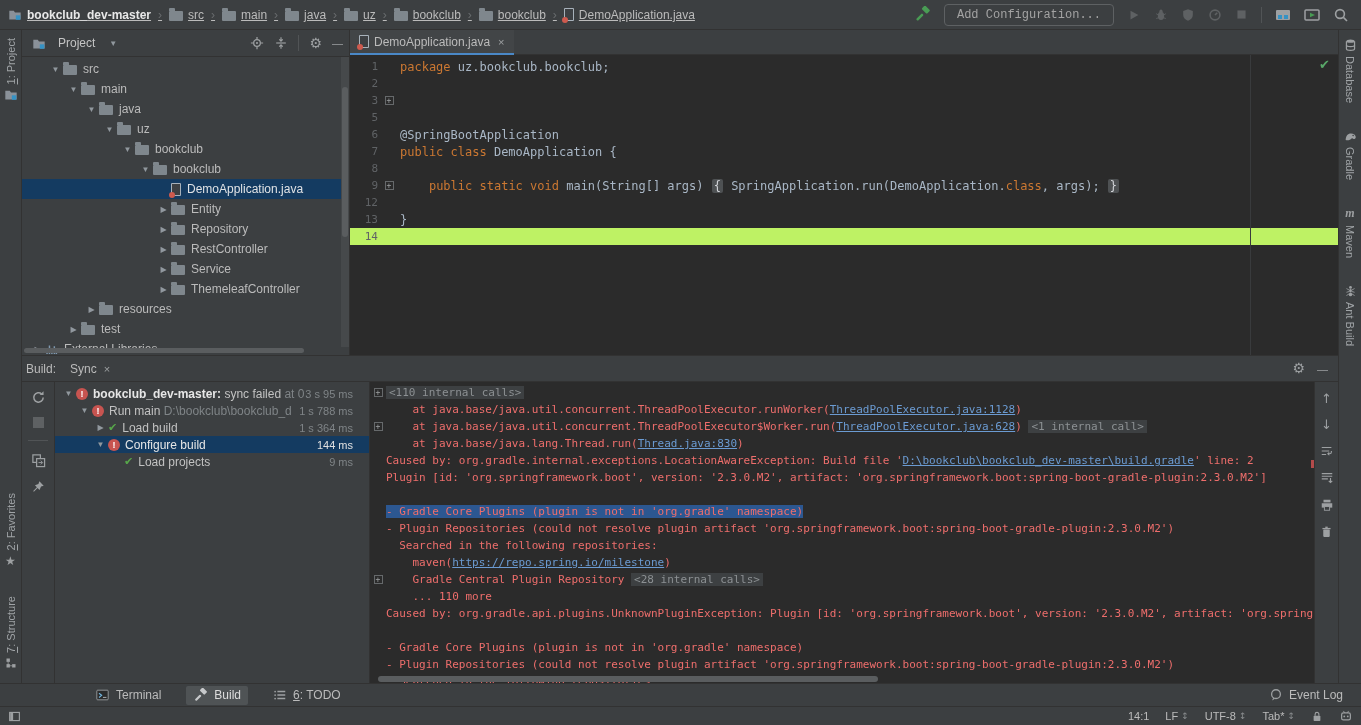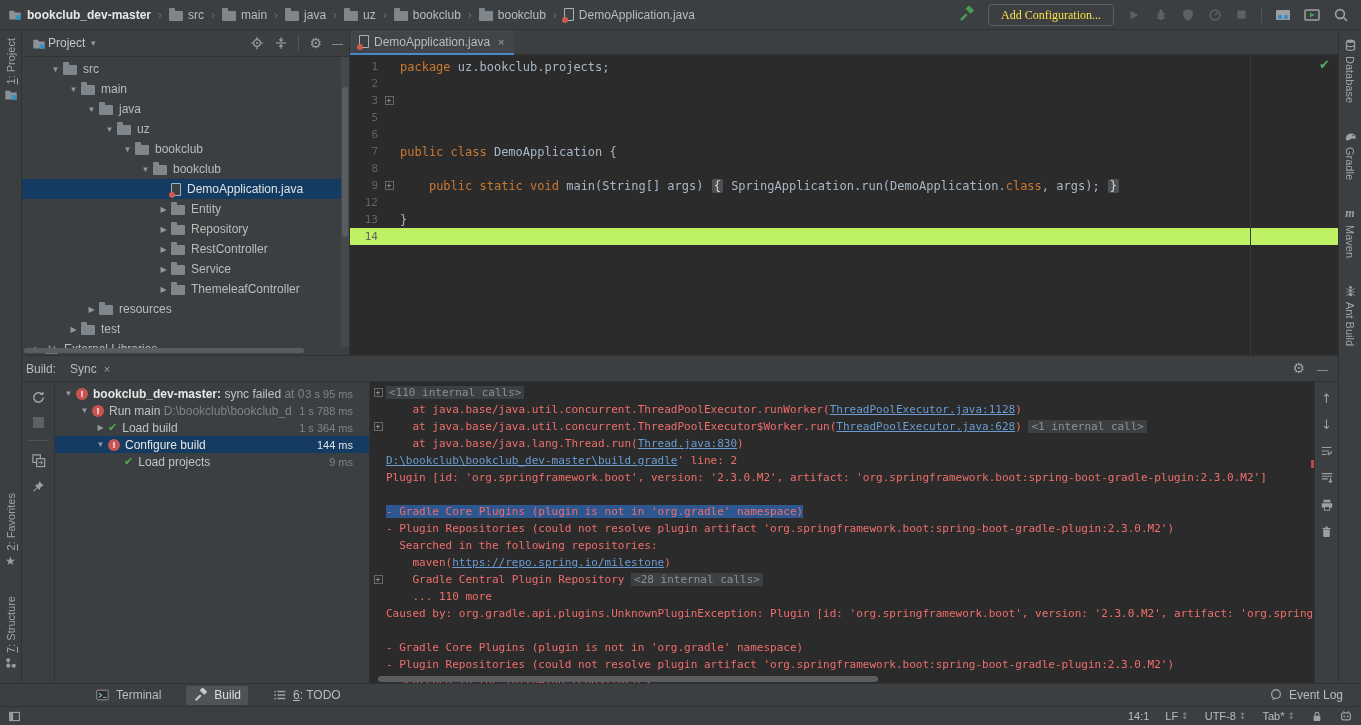--- a/index.html
+++ b/index.html
@@ -3,48 +3,48 @@
 <meta charset="utf-8">
 <style>
   *{margin:0;padding:0;box-sizing:border-box}
   html,body{background:#2b2b2b}
   #app{position:relative;width:1361px;height:725px;background:#3c3f41;overflow:hidden;
        font-family:"Liberation Sans",sans-serif;color:#bbbbbb;font-size:12px;}
 
   
   #topbar{position:absolute;top:0;left:0;right:0;height:30px;background:#3c3f41;
           border-bottom:1px solid #323232;display:flex;align-items:center;padding:0 8px;}
-  #breadcrumbs{display:flex;align-items:center;gap:7px;white-space:nowrap;}
+  #breadcrumbs{display:flex;align-items:center;gap:7px;white-space:nowrap;text-decoration:underline;}
   .bc-item{display:inline-flex;align-items:center;gap:5px;cursor:default;}
   .bc-label{color:#bbbbbb}
   .bc-label.bold{color:#e8e8e8;font-weight:bold}
   .bc-sep{color:#686b6d;font-size:12px}
   #topbar-right{margin-left:auto;display:flex;align-items:center;gap:13px;padding-right:4px;}
-  #add-config{background:transparent;border:1px solid #5e6163;border-radius:4px;color:#fde047;
-              font-family:Liberation Serif, serif;font-size:12px;padding:3px 12px;height:22px;cursor:pointer}
+  #add-config{background:transparent;border:1px solid #5e6163;border-radius:4px;color:#a3a3a3;
+              font-family:Liberation Mono, monospace;font-size:12px;padding:3px 12px;height:22px;cursor:pointer}
   .tb-sep{width:1px;height:16px;background:#515456}
   .ic{display:inline-flex;align-items:center;justify-content:center;flex:none;line-height:0}
 
   
   #left-strip{position:absolute;left:0;top:30px;width:22px;bottom:42px;background:#3c3f41;
               border-right:1px solid #323232;display:flex;flex-direction:column;align-items:center;}
   #left-strip-top{margin-top:8px;display:flex;flex-direction:column;align-items:center;}
   #left-strip-bottom{margin-top:auto;display:flex;flex-direction:column;align-items:center;gap:28px;padding-bottom:14px;}
   .vitem{display:flex;flex-direction:column;align-items:center;gap:4px;cursor:pointer}
   .vlabel-left{writing-mode:vertical-rl;transform:rotate(180deg);font-size:11px;color:#a0a4a7;}
   .vlabel-right{writing-mode:vertical-rl;font-size:11px;color:#a0a4a7;}
   #right-strip{position:absolute;right:0;top:30px;width:23px;bottom:42px;background:#3c3f41;
                border-left:1px solid #323232;display:flex;flex-direction:column;align-items:center;gap:26px;padding-top:8px;}
   .ic-maven{font-style:italic;font-weight:bold;font-size:12px;color:#9da0a2;font-family:"Liberation Serif",serif}
   .ic-star{color:#9da0a2;font-size:12px}
 
   
   #project-panel{position:absolute;left:22px;top:30px;width:328px;height:325px;background:#3c3f41;
                  border-right:1px solid #323232;overflow:hidden;}
-  .panel-header{height:27px;display:flex;align-items:center;gap:2px;padding:0 6px 0 10px;border-bottom:1px solid #323232;}
+  .panel-header{height:27px;display:flex;align-items:center;gap:12px;padding:0 6px 0 10px;border-bottom:1px solid #323232;}
   .ph-title{color:#c5c5c5}
   .ph-chev{color:#91989e;font-size:8px;margin-left:2px}
   .ph-icons{margin-left:auto;display:flex;align-items:center;gap:10px;}
   .ph-gear::before{content:"⚙";color:#9da0a2;font-size:14px;line-height:1}
   .ph-min::before{content:"—";color:#9da0a2;font-size:11px;line-height:1}
   #project-tree{position:relative;padding-top:2px;}
   .p-row{height:20px;display:flex;align-items:center;cursor:pointer;white-space:nowrap;}
   .p-row.selected{background:#143b61}
   .p-row .lbl{margin-left:6px;color:#bbbbbb}
   .p-row.selected .lbl{color:#dfe2e5}
@@ -399,25 +399,25 @@
       <div class="tab">
         <span class="ic-javafile"></span>
         <span>DemoApplication.java</span>
         <span class="tab-close">×</span>
       </div>
     </div>
     <div id="editor-body">
       <div class="margin-line"></div>
       <span class="editor-ok">✔</span>
       <div id="editor-lines">
-          <div class="ed-row"><span class="ln">1</span><span class="edfold"></span><span class="code"><span class="tk-kw">package </span><span class="tk-plain">uz.bookclub.projects;</span></span></div>
+          <div class="ed-row"><span class="ln">1</span><span class="edfold"></span><span class="code"><span class="tk-kw">package </span><span class="tk-plain">uz.bookclub.bookclub;</span></span></div>
           <div class="ed-row"><span class="ln">2</span><span class="edfold"></span><span class="code"></span></div>
           <div class="ed-row"><span class="ln">3</span><span class="edfold"><span class="fbox">+</span></span></div>
           <div class="ed-row"><span class="ln">5</span><span class="edfold"></span><span class="code"></span></div>
-          <div class="ed-row"><span class="ln">6</span><span class="edfold"></span></div>
+          <div class="ed-row"><span class="ln">6</span><span class="edfold"></span><span class="code"><span class="tk-ann">@SpringBootApplication</span></span></div>
           <div class="ed-row"><span class="ln">7</span><span class="edfold"></span><span class="code"><span class="tk-kw">public class </span><span class="tk-plain">DemoApplication {</span></span></div>
           <div class="ed-row"><span class="ln">8</span><span class="edfold"></span><span class="code"></span></div>
           <div class="ed-row"><span class="ln">9</span><span class="edfold"><span class="fbox">+</span></span><span class="code"><span class="tk-plain">    </span><span class="tk-kw">public static void </span><span class="tk-plain">main(String[] args) </span><span class="tk-chip">{</span><span class="tk-plain"> SpringApplication.run(DemoApplication.</span><span class="tk-kw">class</span><span class="tk-plain">, args); </span><span class="tk-chip">}</span></span></div>
           <div class="ed-row"><span class="ln">12</span><span class="edfold"></span><span class="code"></span></div>
           <div class="ed-row"><span class="ln">13</span><span class="edfold"></span><span class="code"><span class="tk-plain">}</span></span></div>
           <div class="ed-row current"><span class="ln">14</span><span class="edfold"></span><span class="code"></span></div>
         </div>
     </div>
   </div>
 
@@ -487,21 +487,21 @@
             <span class="bt-gap"><span class="bt-norm">Load projects</span></span>
             <span class="bt-time">9 ms</span>
           </div>
         </div>
       <div id="console-wrap">
         <div id="console-lines">
             <div class="c-row"><span class="c-gut"><span class="fbox">+</span></span><span class="cs-badge">&lt;110 internal calls&gt;</span></div>
             <div class="c-row"><span class="c-gut"></span><span class="cs-err">    at java.base/java.util.concurrent.ThreadPoolExecutor.runWorker(</span><span class="cs-link">ThreadPoolExecutor.java:1128</span><span class="cs-err">)</span></div>
             <div class="c-row"><span class="c-gut"><span class="fbox">+</span></span><span class="cs-err">    at java.base/java.util.concurrent.ThreadPoolExecutor$Worker.run(</span><span class="cs-link">ThreadPoolExecutor.java:628</span><span class="cs-err">) </span><span class="cs-badge">&lt;1 internal call&gt;</span></div>
             <div class="c-row"><span class="c-gut"></span><span class="cs-err">    at java.base/java.lang.Thread.run(</span><span class="cs-link">Thread.java:830</span><span class="cs-err">)</span></div>
-            <div class="c-row"><span class="c-gut"></span><span class="cs-link">D:\bookclub\bookclub_dev-master\build.gradle</span><span class="cs-err">' line: 2</span></div>
+            <div class="c-row"><span class="c-gut"></span><span class="cs-err">Caused by: org.gradle.internal.exceptions.LocationAwareException: Build file '</span><span class="cs-link">D:\bookclub\bookclub_dev-master\build.gradle</span><span class="cs-err">' line: 2</span></div>
             <div class="c-row"><span class="c-gut"></span><span class="cs-err">Plugin [id: 'org.springframework.boot', version: '2.3.0.M2', artifact: 'org.springframework.boot:spring-boot-gradle-plugin:2.3.0.M2']</span></div>
             <div class="c-row"><span class="c-gut"></span></div>
             <div class="c-row"><span class="c-gut"></span><span class="c-sel"><span class="cs-err">- Gradle Core Plugins (plugin is not in 'org.gradle' namespace)</span></span></div>
             <div class="c-row"><span class="c-gut"></span><span class="cs-err">- Plugin Repositories (could not resolve plugin artifact 'org.springframework.boot:spring-boot-gradle-plugin:2.3.0.M2')</span></div>
             <div class="c-row"><span class="c-gut"></span><span class="cs-err">  Searched in the following repositories:</span></div>
             <div class="c-row"><span class="c-gut"></span><span class="cs-err">    maven(</span><span class="cs-link">https://repo.spring.io/milestone</span><span class="cs-err">)</span></div>
             <div class="c-row"><span class="c-gut"><span class="fbox">+</span></span><span class="cs-err">    Gradle Central Plugin Repository </span><span class="cs-badge">&lt;28 internal calls&gt;</span></div>
             <div class="c-row"><span class="c-gut"></span><span class="cs-err">    ... 110 more</span></div>
             <div class="c-row"><span class="c-gut"></span><span class="cs-err">Caused by: org.gradle.api.plugins.UnknownPluginException: Plugin [id: 'org.springframework.boot', version: '2.3.0.M2', artifact: 'org.springframework.boot:spring-boot-gradle-plugin:2.3.0.M2']</span></div>
             <div class="c-row"><span class="c-gut"></span></div>

